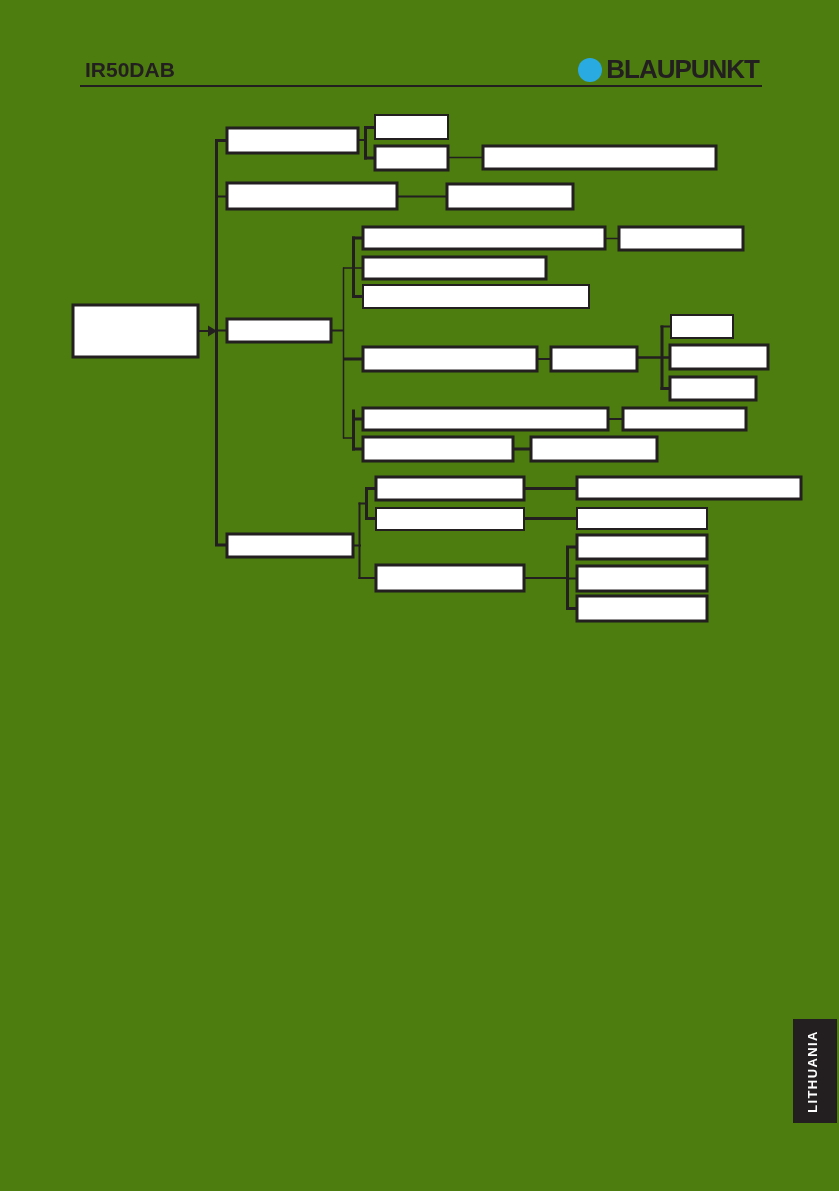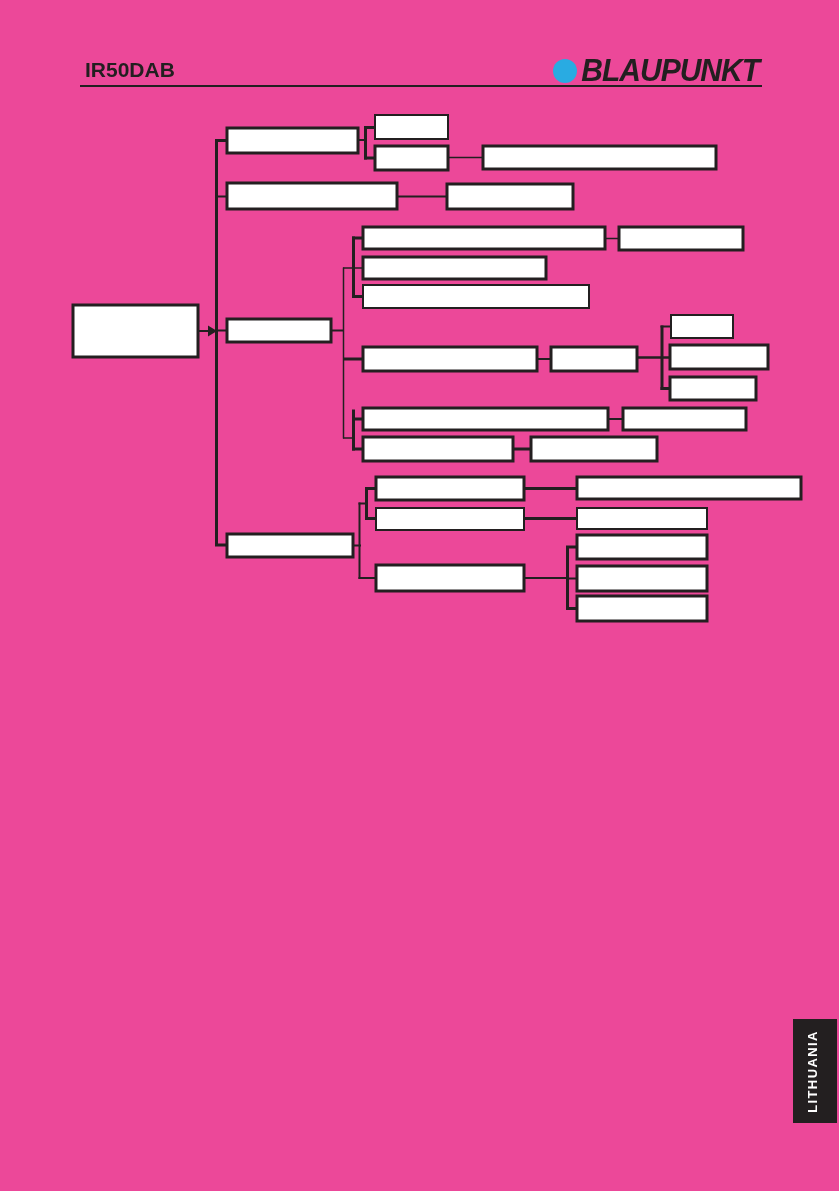--- a/index.html
+++ b/index.html
@@ -1,39 +1,39 @@
 <!DOCTYPE html>
 <html><head>
 <meta charset="utf-8">
 <style>
   html,body{margin:0;padding:0;background:#e8e8e8;}
   .page{
     position:relative;
     width:839px;height:1191px;
     margin:0 auto;
-    background:#ec4899;
+    background:#4d7c0f;
     font-family:"Liberation Sans", sans-serif;
     overflow:hidden;
   }
   .model-title{
     position:absolute;left:85px;top:58px;
     font-size:21px;font-weight:bold;color:var(--ink);
     letter-spacing:0px;
   }
   .logo{
     position:absolute;top:54px;right:80px;
     display:flex;align-items:center;gap:4px;
   }
   .logo .dot{
     width:24px;height:24px;border-radius:50%;
     background:var(--accent);
     flex:0 0 auto;
   }
   .logo .wordmark{
-    font-size:30px;font-weight:bold;font-style:italic;
+    font-size:26px;font-weight:bold;
     letter-spacing:-1px;color:var(--ink);
     transform:scaleY(1.02);
     text-align:center;
   }
   .header-rule{
     position:absolute;left:80px;top:85px;
     width:682px;height:2px;background:var(--ink);
   }
   .diagram{
     position:absolute;left:0;top:0;

